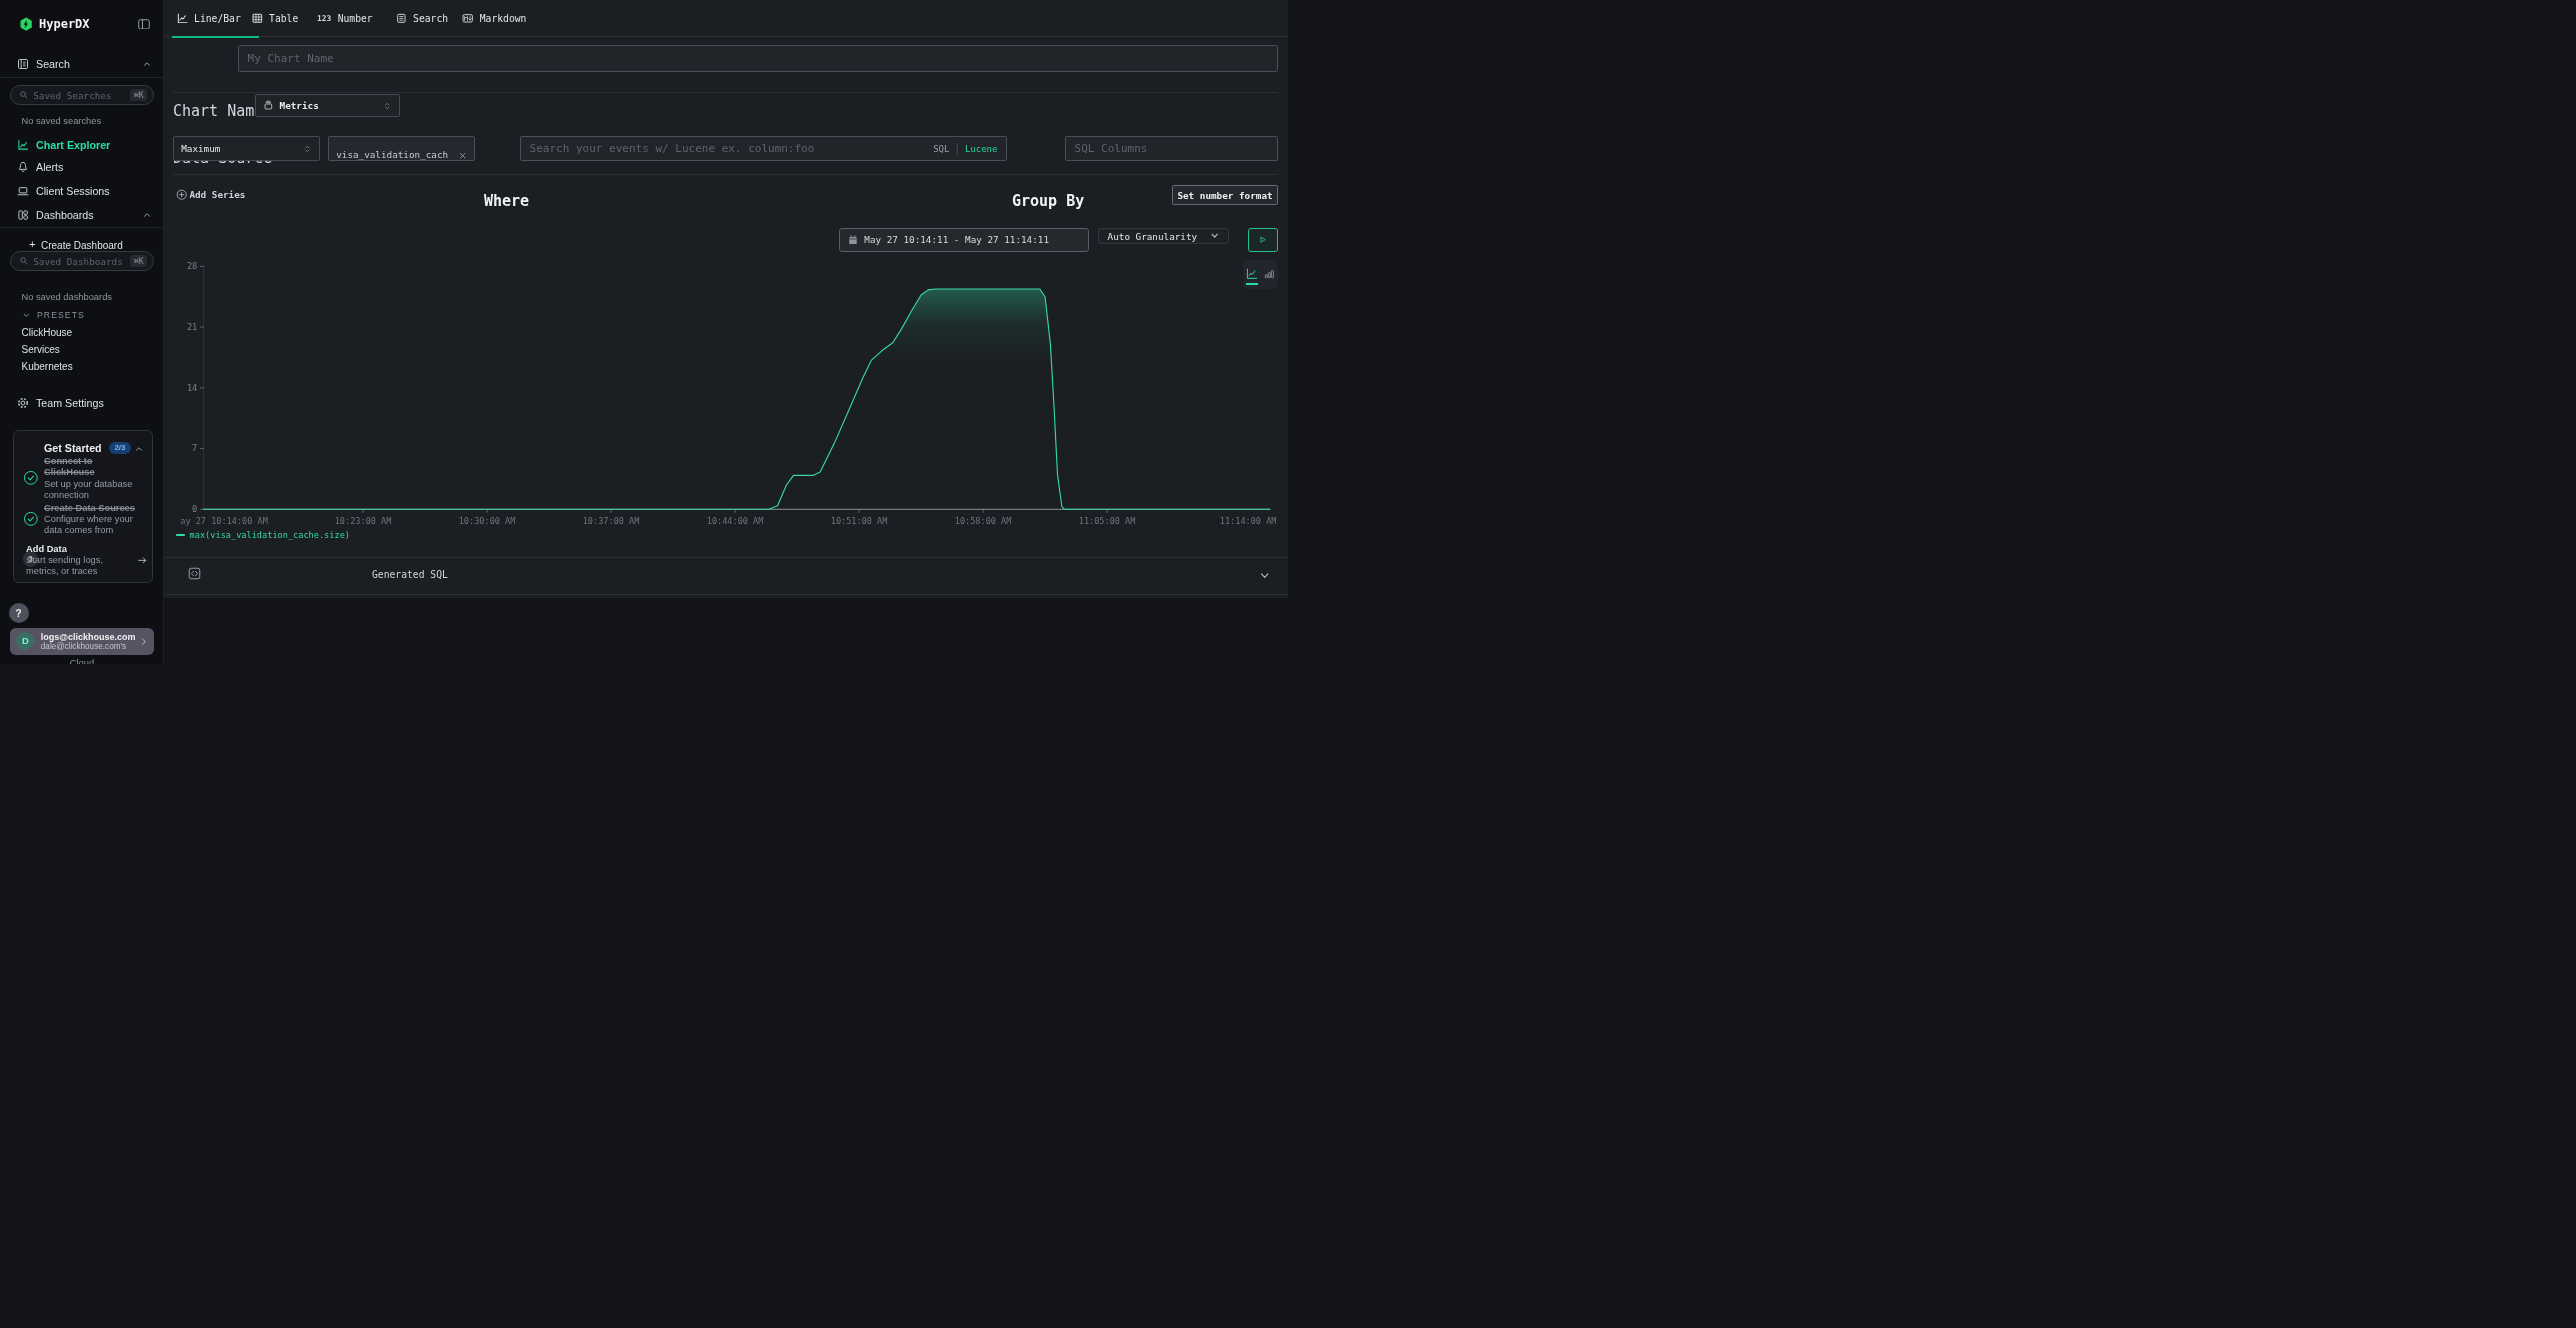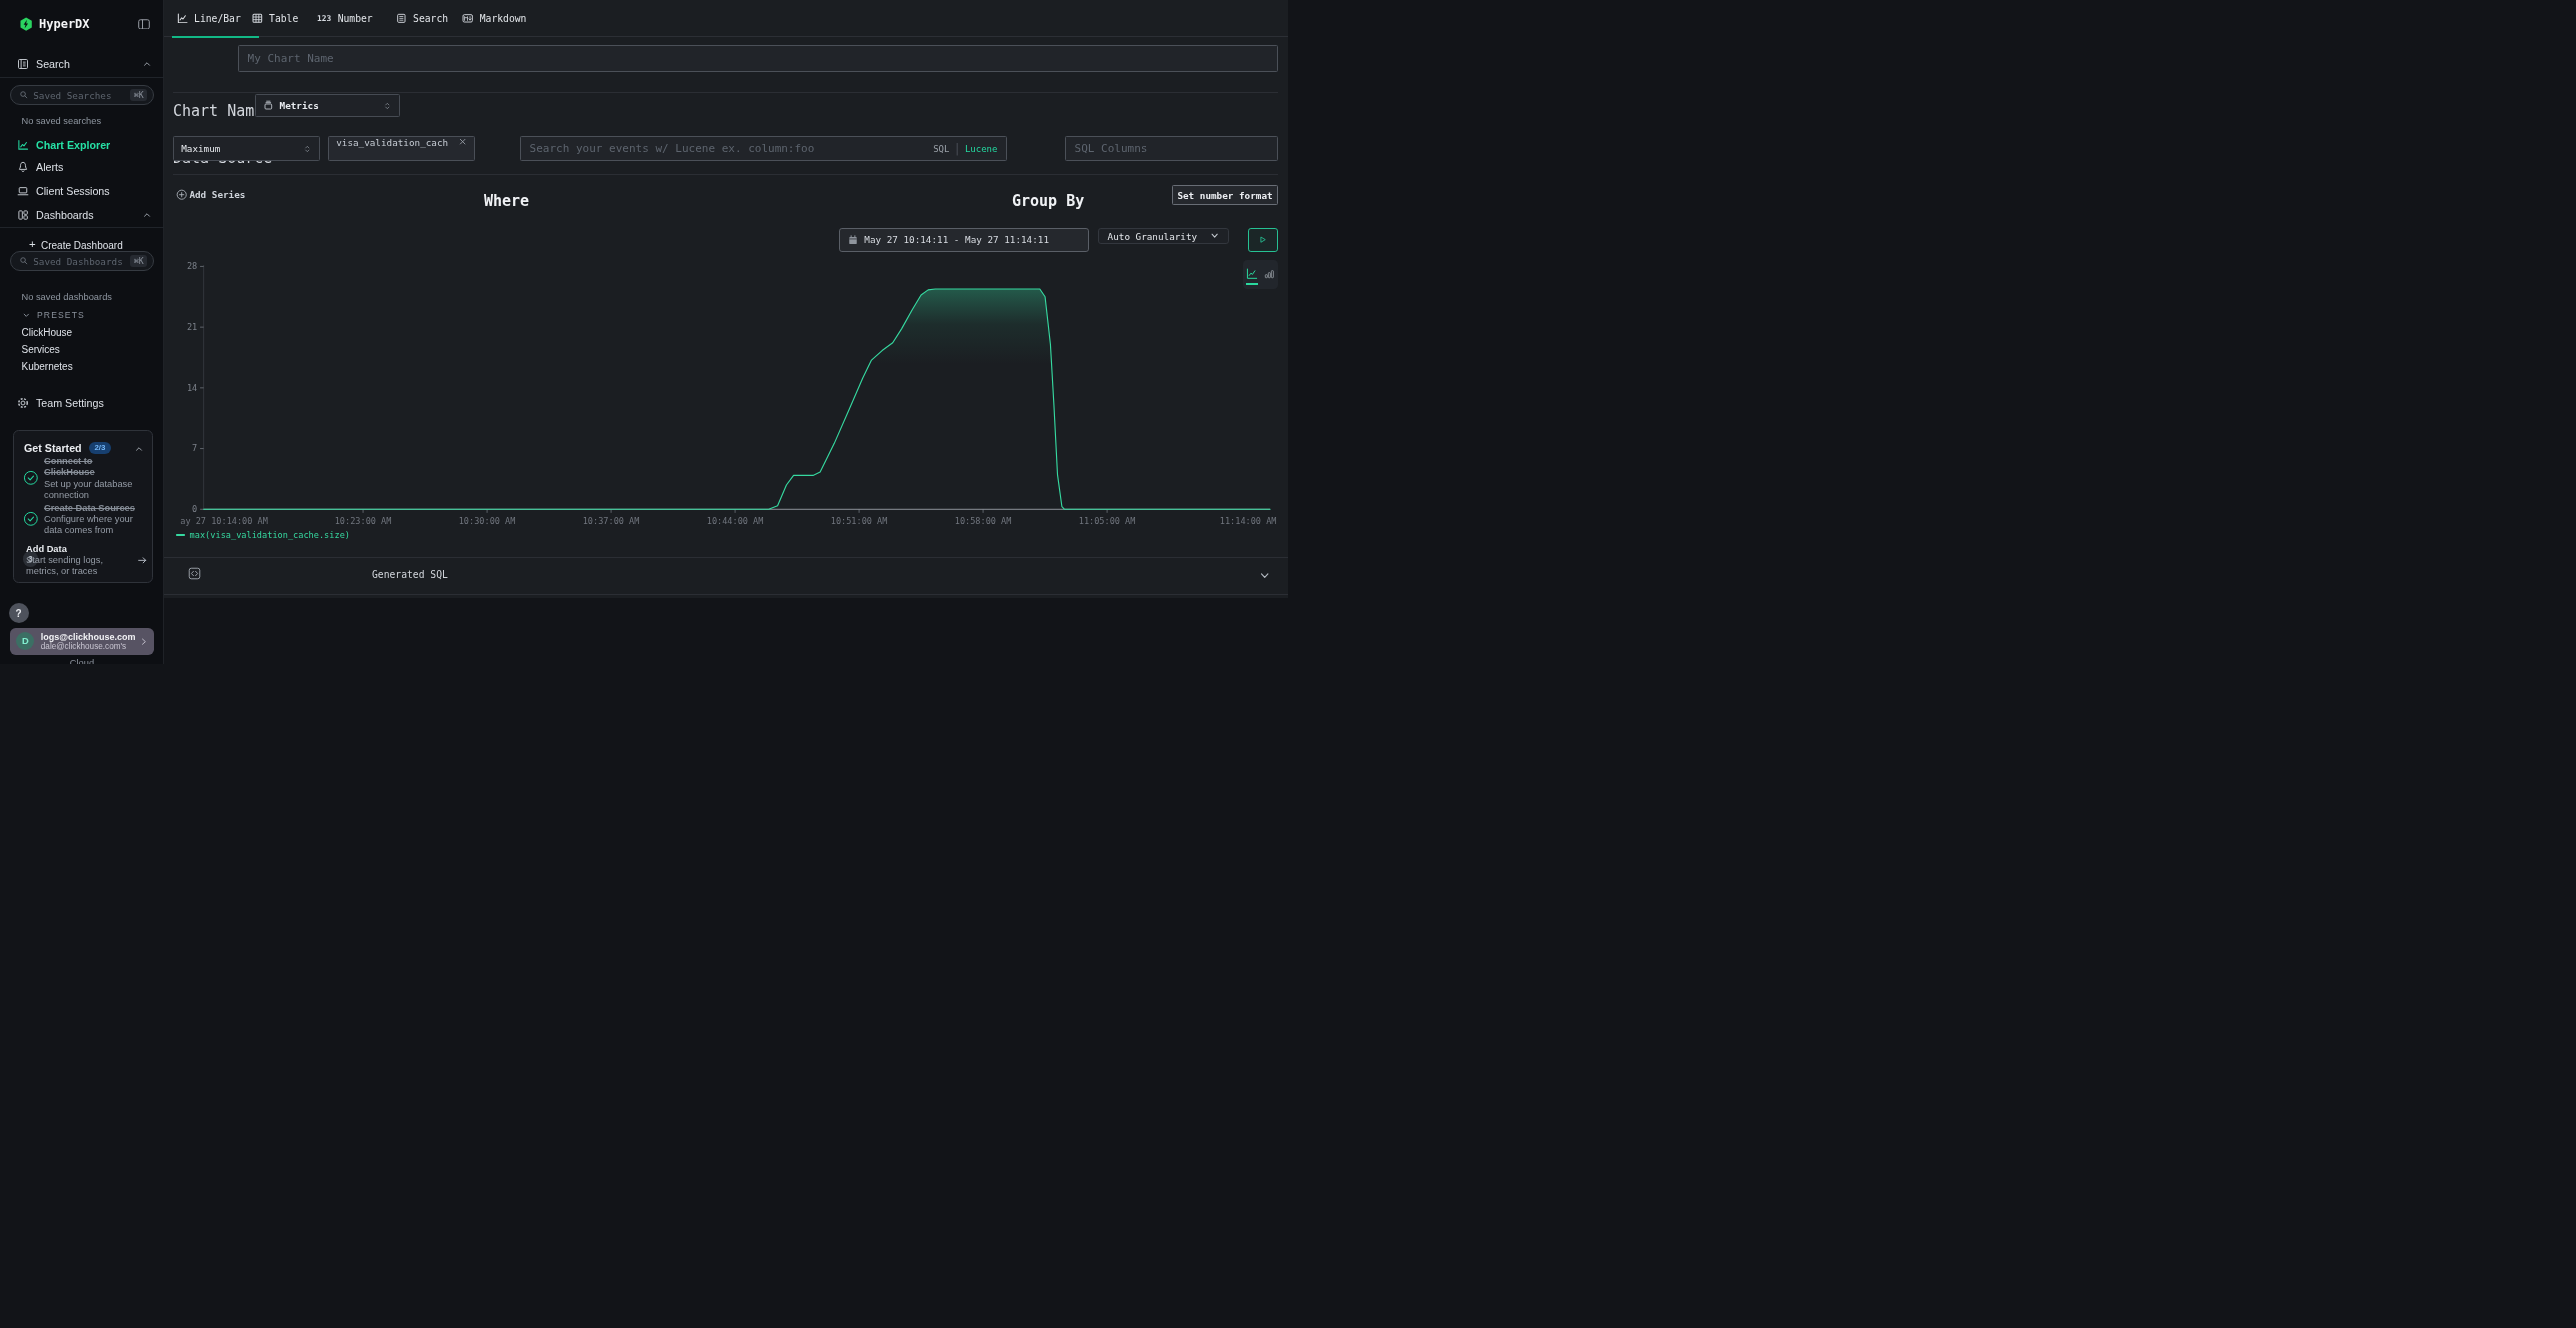--- a/index.html
+++ b/index.html
@@ -19,21 +19,21 @@
   .pill input { flex:1; background:transparent; border:none; outline:none; color:#c7ccd3; font-size:9.3px;
     font-family:"DejaVu Sans Mono", monospace; min-width:0; }
   .pill input::placeholder { color:#5d646e; }
   .kbd { background:#262a31; color:#8a919b; border-radius:2.9px; font-size:8.2px; padding:1.4px 3.6px; }
   .muted-note { position:absolute; color:#8e96a0; font-size:9.3px; }
   .preset-item { position:absolute; left:21.5px; color:#dfe3e9; font-size:10px; cursor:pointer; }
 
   
   #gs-card { position:absolute; left:13px; top:430px; width:140px; height:153px; background:#14161b;
     border:0.7px solid #2f333a; border-radius:5.7px; }
-  .gs-title { color:#eceef2; font-size:10.7px; font-weight:bold; }
+  .gs-title { color:#eceef2; font-size:10.7px; font-weight:bold;margin-left:20px; }
   .gs-badge { background:#173f6f; color:#74b7f8; font-size:7.9px; font-weight:bold; border-radius:6.4px; padding:1.4px 5.7px; }
   .gs-item-title { color:#878e98; font-size:9.3px; font-weight:bold; text-decoration:line-through; line-height:11.4px; }
   .gs-item-title.active { color:#e8ebef; text-decoration:none; }
   .gs-desc { color:#959ca6; font-size:9.3px; line-height:11px; }
   .gs-num { width:15.7px; height:15.7px; border-radius:50%; background:#2b2f36; color:#b9c0c9; font-size:8.6px; font-weight:bold;
     display:flex; align-items:center; justify-content:center; }
 
   #help-fab { position:absolute; left:8.6px; top:603px; width:20px; height:20px; border-radius:50%; background:#4e525c;
     color:#e9ebef; font-weight:bold; font-size:10px; display:flex; align-items:center; justify-content:center; cursor:pointer; }
   #user-card { position:absolute; left:10px; top:628px; width:144px; height:26.5px; background:#575363; border-radius:5.7px;
@@ -53,21 +53,21 @@
   .form-label { position:absolute; color:#d3d7dd; font-size:15px; font-family:"DejaVu Sans Mono", monospace;margin-top:48px; }
   .bold-label { font-weight:bold; color:#f0f2f5; }
   .tinput { position:absolute; background:#212429; border:0.7px solid #4b5058; border-radius:1.4px; display:flex; align-items:center; }
   .tinput input { width:100%; background:transparent; border:none; outline:none; color:#d6dae0; font-size:11px;
     font-family:"DejaVu Sans Mono", monospace; padding:0 8.6px; }
   .tinput input::placeholder { color:#5d646e; }
   .select { position:absolute; background:#1f2227; border:0.7px solid #464b53; border-radius:1.4px; display:flex;
     align-items:center; padding:0 7.2px; cursor:pointer; }
   .select .val { color:#e8ebef; font-size:9.3px; font-family:"DejaVu Sans Mono", monospace; }
   .chip { position:absolute; background:#25282e; border:0.7px solid #4a4f57; border-radius:1.4px; display:flex;
-    align-items:flex-start; justify-content:space-between; padding:0 7.2px; }
+    align-items:flex-end; justify-content:space-between; padding:0 7.2px; }
   .chip .val { color:#c6ccd4; font-size:9.3px; font-family:"DejaVu Sans Mono", monospace; }
   .btn { position:absolute; background:#25282d; border:0.7px solid #686d75; border-radius:1.4px; color:#eceef2;
     font-size:9.3px; font-weight:bold; font-family:"DejaVu Sans Mono", monospace; display:flex; align-items:center;
     justify-content:center; cursor:pointer; }
   .lang-sql { color:#9aa0a8; font-size:9px; } .lang-sep { color:#4a4f57; margin:0 4.3px; } .lang-lucene { color:#24d8a0; font-size:9px; }
 
   #toggle-panel { position:absolute; left:1243px; top:260px; width:35px; height:29px; background:#22262c; border-radius:4.3px;
     display:flex; align-items:center; justify-content:center; gap:6.4px; }
   #play-btn { position:absolute; left:1248px; top:228px; width:30px; height:23.6px; border:0.7px solid #26c193; border-radius:2.9px;
     background:rgba(38,193,147,0.05); display:flex; align-items:center; justify-content:center; cursor:pointer; }

